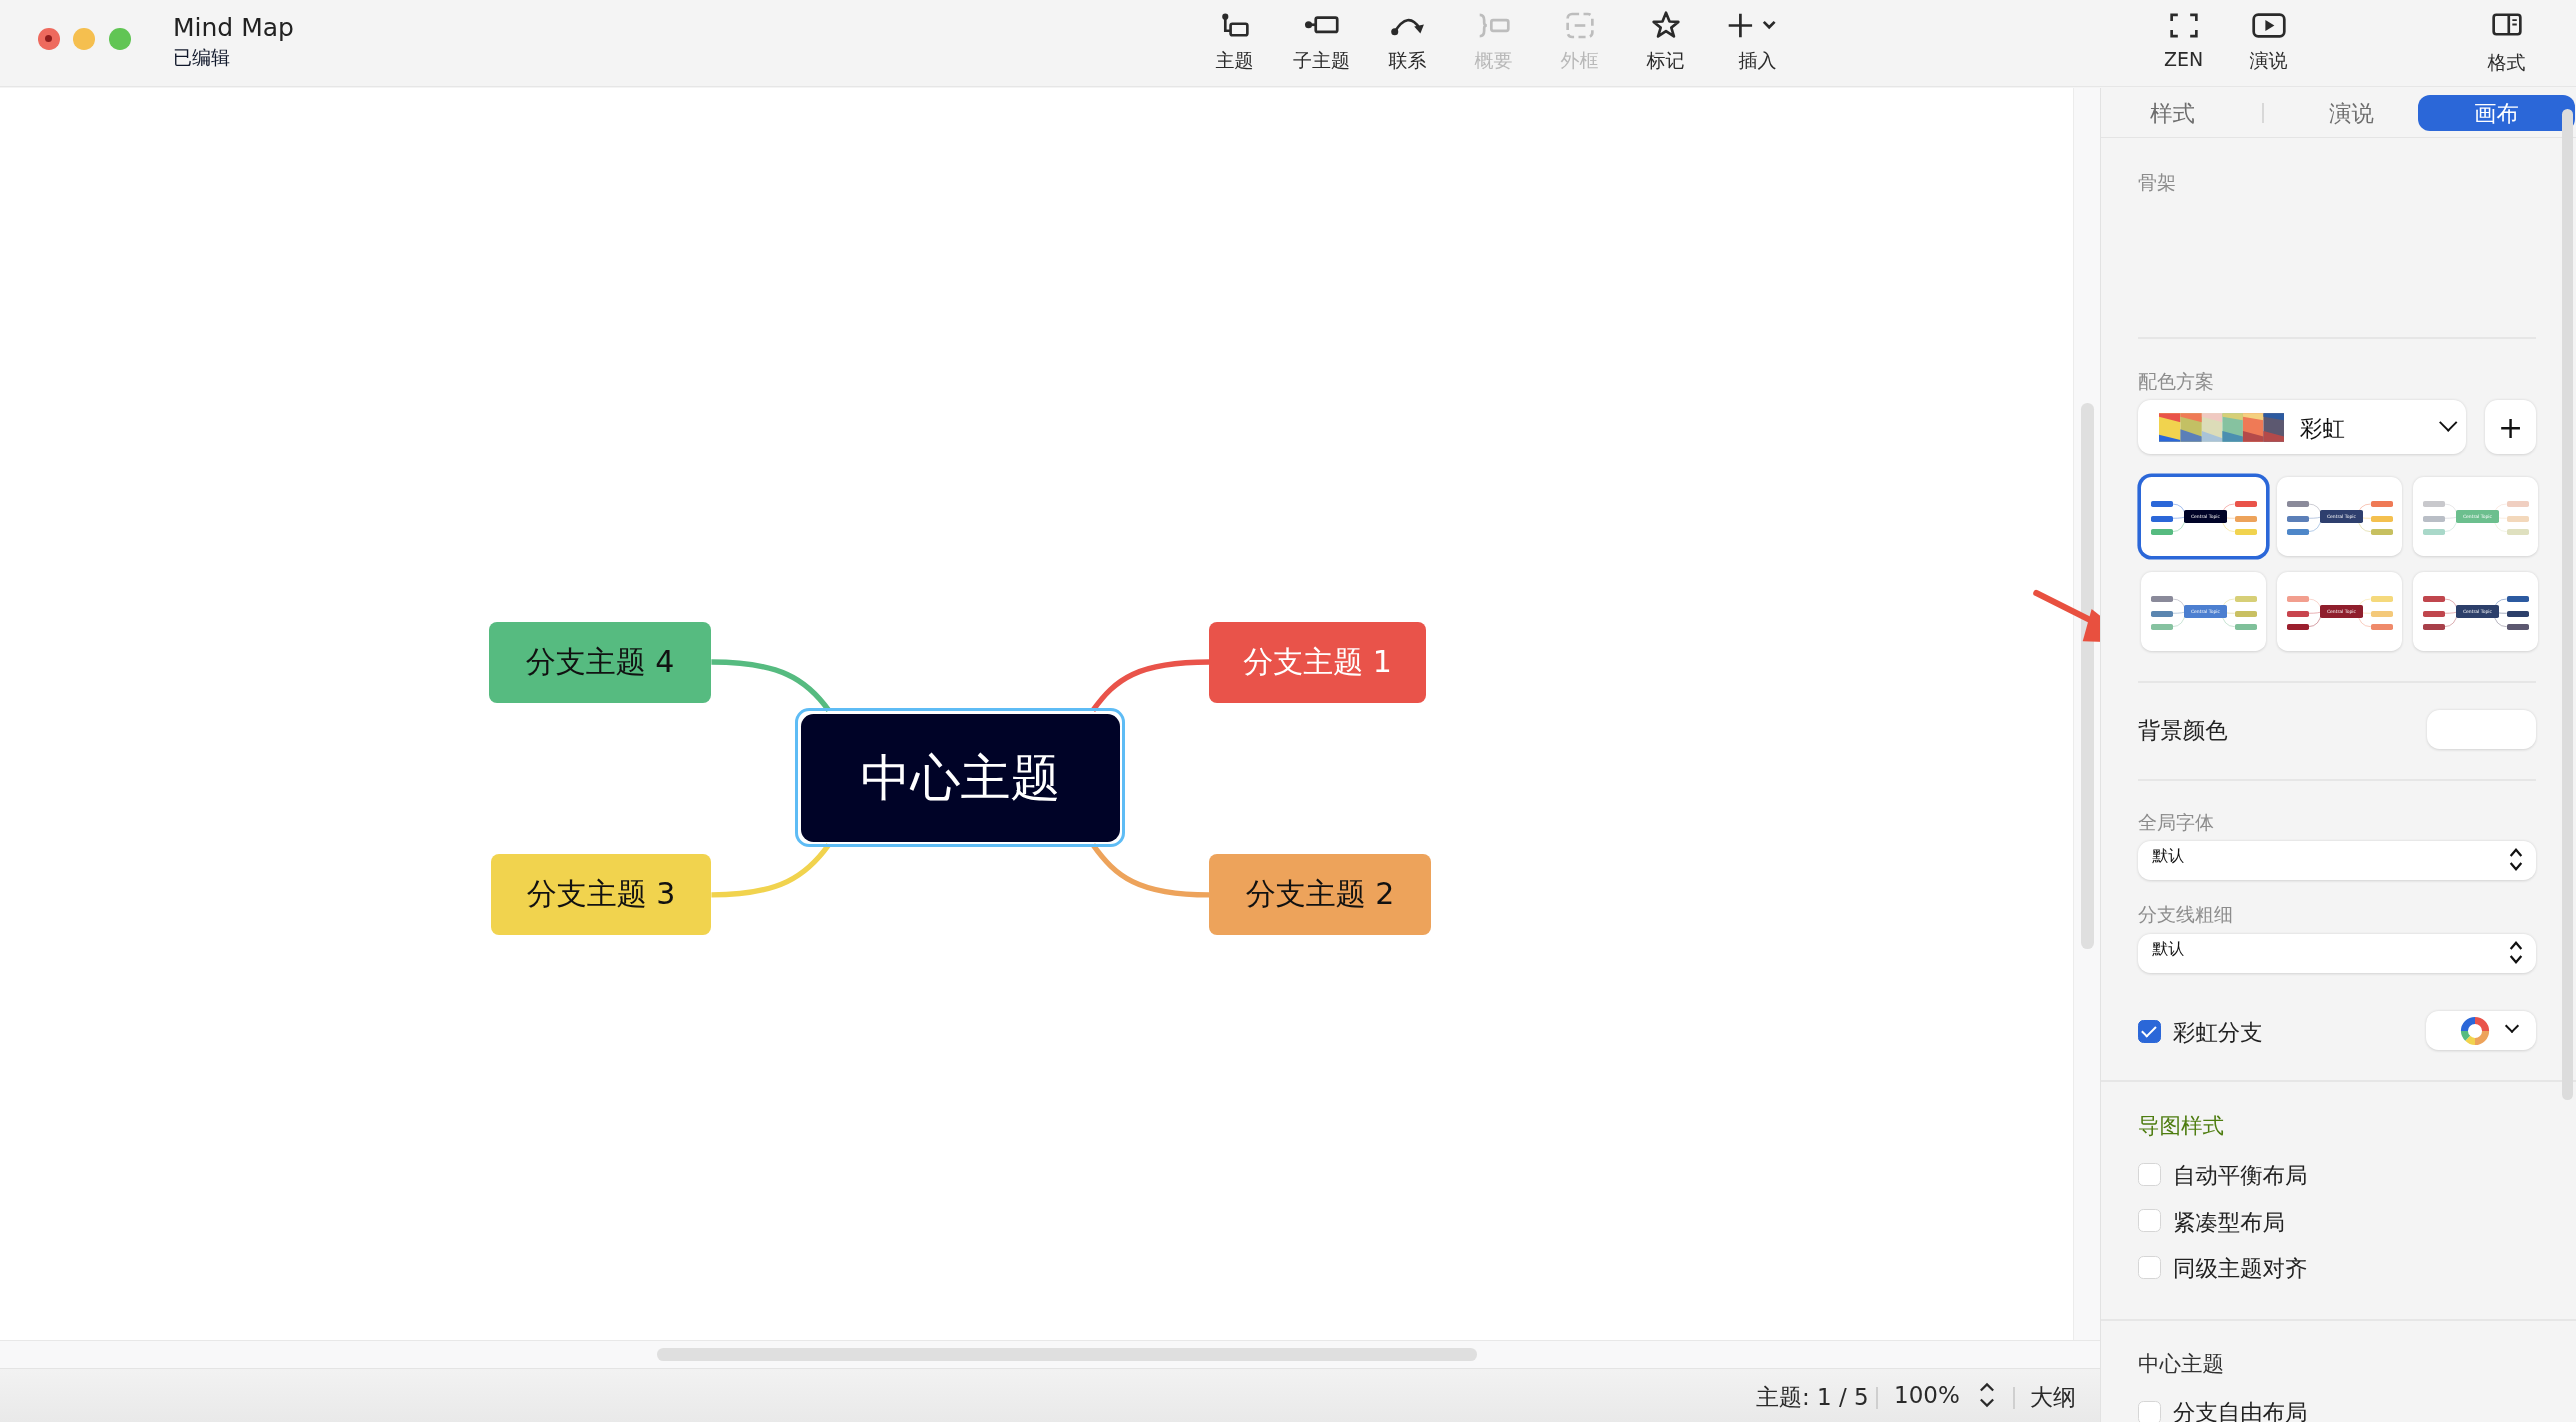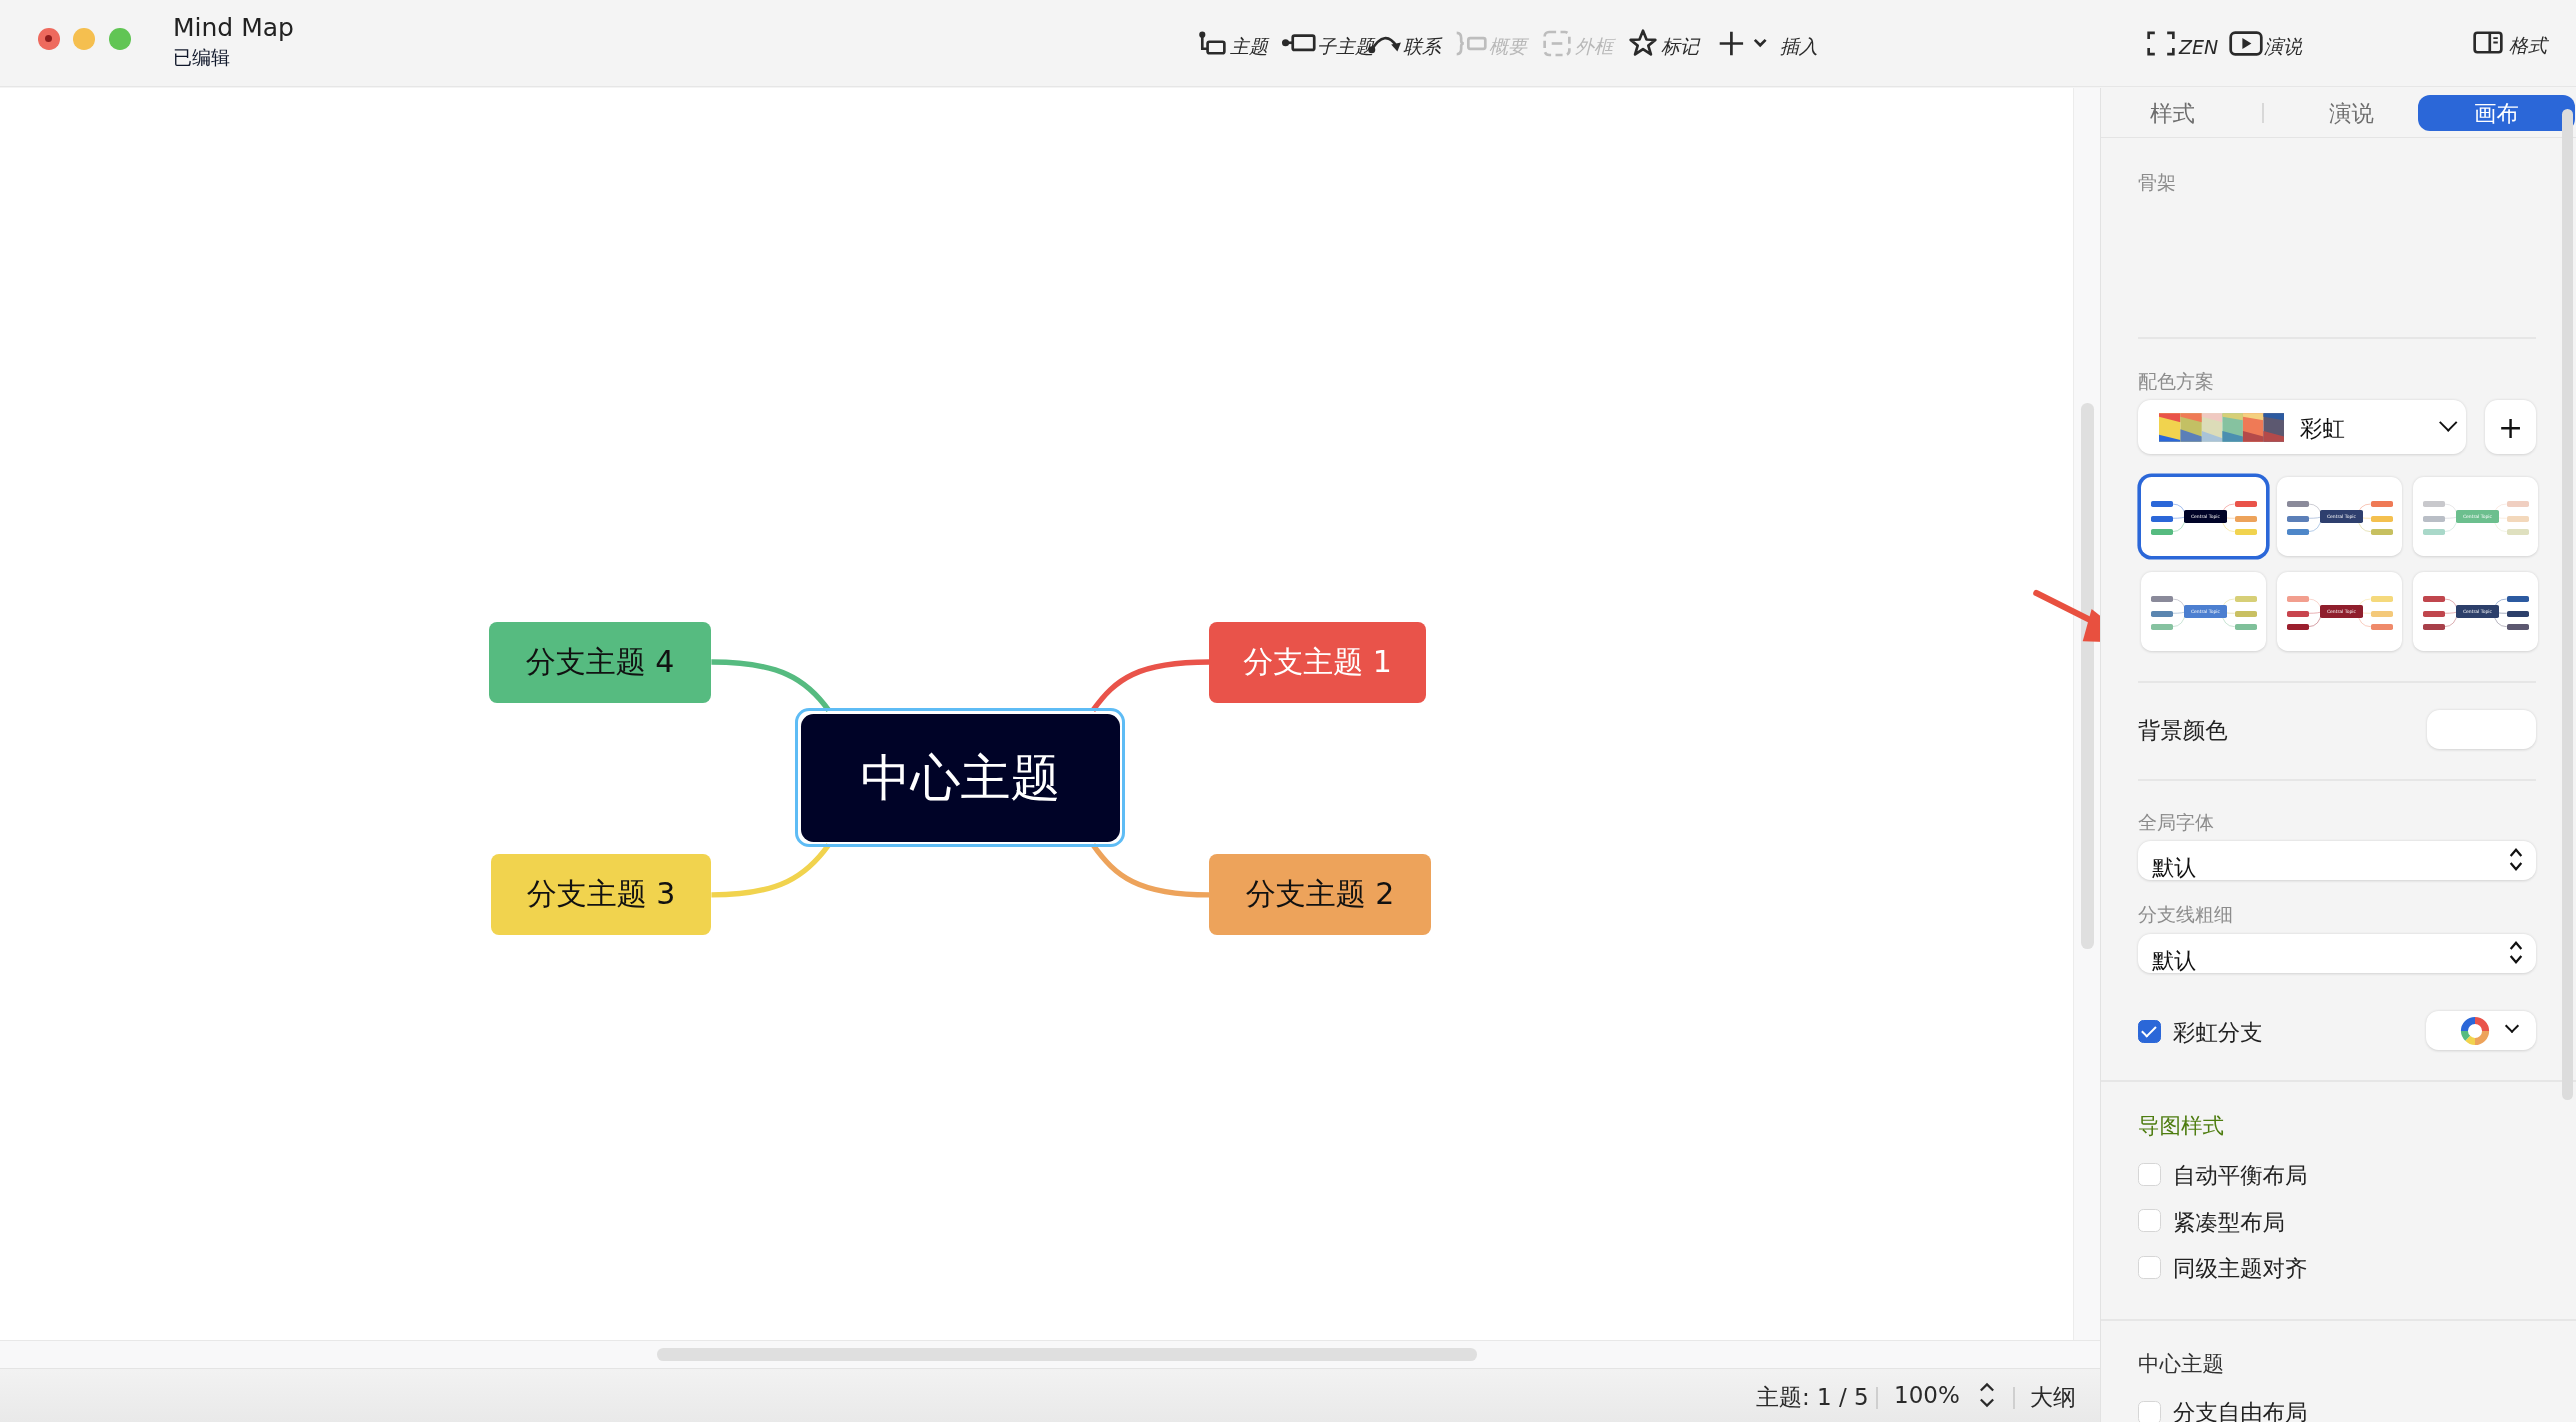--- a/index.html
+++ b/index.html
@@ -9,21 +9,21 @@
   
   .titlebar { position: absolute; left: 0; top: 0; width: 2576px; height: 87px; background: #f4f4f4; border-bottom: 1.8px solid #e6e6e6; }
   .traffic { position: absolute; top: 28px; width: 21.5px; height: 21.5px; border-radius: 50%; }
   .traffic.close { left: 38px; background: #ee6a5e; }
   .traffic.close::after { content: ""; position: absolute; left: 7.2px; top: 7.2px; width: 7.2px; height: 7.2px; border-radius: 50%; background: #8f1d1d; }
   .traffic.min { left: 73px; background: #f5bf4f; }
   .traffic.max { left: 109px; background: #61c554; }
   .app-title { position: absolute; left: 173px; top: 12.5px; font-size: 25px; color: #222; }
   .app-sub { position: absolute; left: 173px; top: 45px; font-size: 19px; color: #0f172a; }
 
-  .tb-item { position: absolute; top: 9px; width: 81px; height: 68px; display: flex; align-items: center; cursor: pointer; font-style: italic; }
+  .tb-item { position: absolute; top: 9px; width: 81px; height: 68px; display: flex; flex-direction: column; align-items: center; cursor: pointer; }
   .tb-item .ico { width: 36px; height: 32px; display: flex; align-items: center; justify-content: center; }
   .tb-item .lbl { font-size: 19px; margin-top: 7.2px; color: #2a2a2a; white-space: nowrap; }
   .tb-item.disabled .lbl { color: #b8b8b8; }
 
   
   .canvas { position: absolute; left: 0; top: 88px; width: 2073px; height: 1252px; background: #ffffff; overflow: hidden; }
   .canvas-vstrip { position: absolute; left: 2073px; top: 88px; width: 28px; height: 1252px; background: #f8f8f9; border-left: 0.9px solid #ececec; }
   .vscroll-thumb { position: absolute; left: 7.2px; top: 315px; width: 12.5px; height: 546px; background: #dfdfdf; border-radius: 6.3px; }
   .hscroll { position: absolute; left: 0; top: 1340px; width: 2100px; height: 28px; background: #f8f8f9; border-top: 1.8px solid #e8e8e8; }
   .hscroll-thumb { position: absolute; left: 657px; top: 7.2px; width: 820px; height: 12.5px; background: #dfdfdf; border-radius: 6.3px; }
@@ -41,21 +41,21 @@
   .tabs { position: absolute; left: 0; top: 0; width: 476px; height: 50px; border-bottom: 1.8px solid #e4e4e4; }
   .tab { position: absolute; top: 7.2px; height: 36px; display: flex; align-items: center; justify-content: center; font-size: 22.4px; color: #6d6d6d; cursor: pointer; }
   .tab.active { background: #2b67d8; color: #fff; border-radius: 12px; }
   .tab-sep { position: absolute; left: 161px; top: 15px; width: 1.8px; height: 20px; background: #d8d8d8; }
 
   .p-label { position: absolute; left: 37px; font-size: 19px; color: #8c8c8c; }
   .p-label-dark { position: absolute; left: 37px; font-size: 22.4px; color: #222; }
   .card { position: absolute; background: #fff; border-radius: 12.5px; box-shadow: 0 0.9px 2.7px rgba(0,0,0,0.14); }
   .divider { position: absolute; left: 37px; width: 398px; height: 1.8px; background: #e6e6e6; }
   .chev { position: absolute; width: 12.5px; height: 12.5px; border-right: 2.7px solid #111; border-bottom: 2.7px solid #111; transform: rotate(45deg); }
-  .select-text { position: absolute; left: 14.3px; top: 12px; font-size: 22px; color: #111; }
+  .select-text { position: absolute; left: 14.3px; top: 5px; font-size: 16px; color: #111; }
   .updown { position: absolute; right: 12.5px; top: 3.6px; font-size: 20px; line-height: 14.3px; text-align: center; color: #111; }
 
   .theme { position: absolute; width: 125px; height: 79px; background: #fff; border-radius: 10.7px; box-shadow: 0 0.9px 2.7px rgba(0,0,0,0.14); overflow: hidden; cursor: pointer; }
   .theme.selected { box-shadow: 0 0 0 3.6px #2b67d8; }
   .t-central { position: absolute; left: 43px; top: 33px; width: 43px; height: 12.5px; border-radius: 1.8px; font-size: 4.5px; color: #fff; display: flex; align-items: center; justify-content: center; }
   .t-branch { position: absolute; width: 21.5px; height: 6.3px; border-radius: 1.8px; }
 
   .checkbox { position: absolute; left: 37px; width: 23px; height: 23px; border-radius: 5.4px; background: #fff; border: 1.8px solid #d6d6d6; cursor: pointer; }
   .checkbox.checked { background: #2b67d8; border-color: #2b67d8; }
   .checkbox.checked::after { content: ""; position: absolute; left: 6.3px; top: 1.8px; width: 6.3px; height: 11.6px; border-right: 2.7px solid #fff; border-bottom: 2.7px solid #fff; transform: rotate(45deg); }

